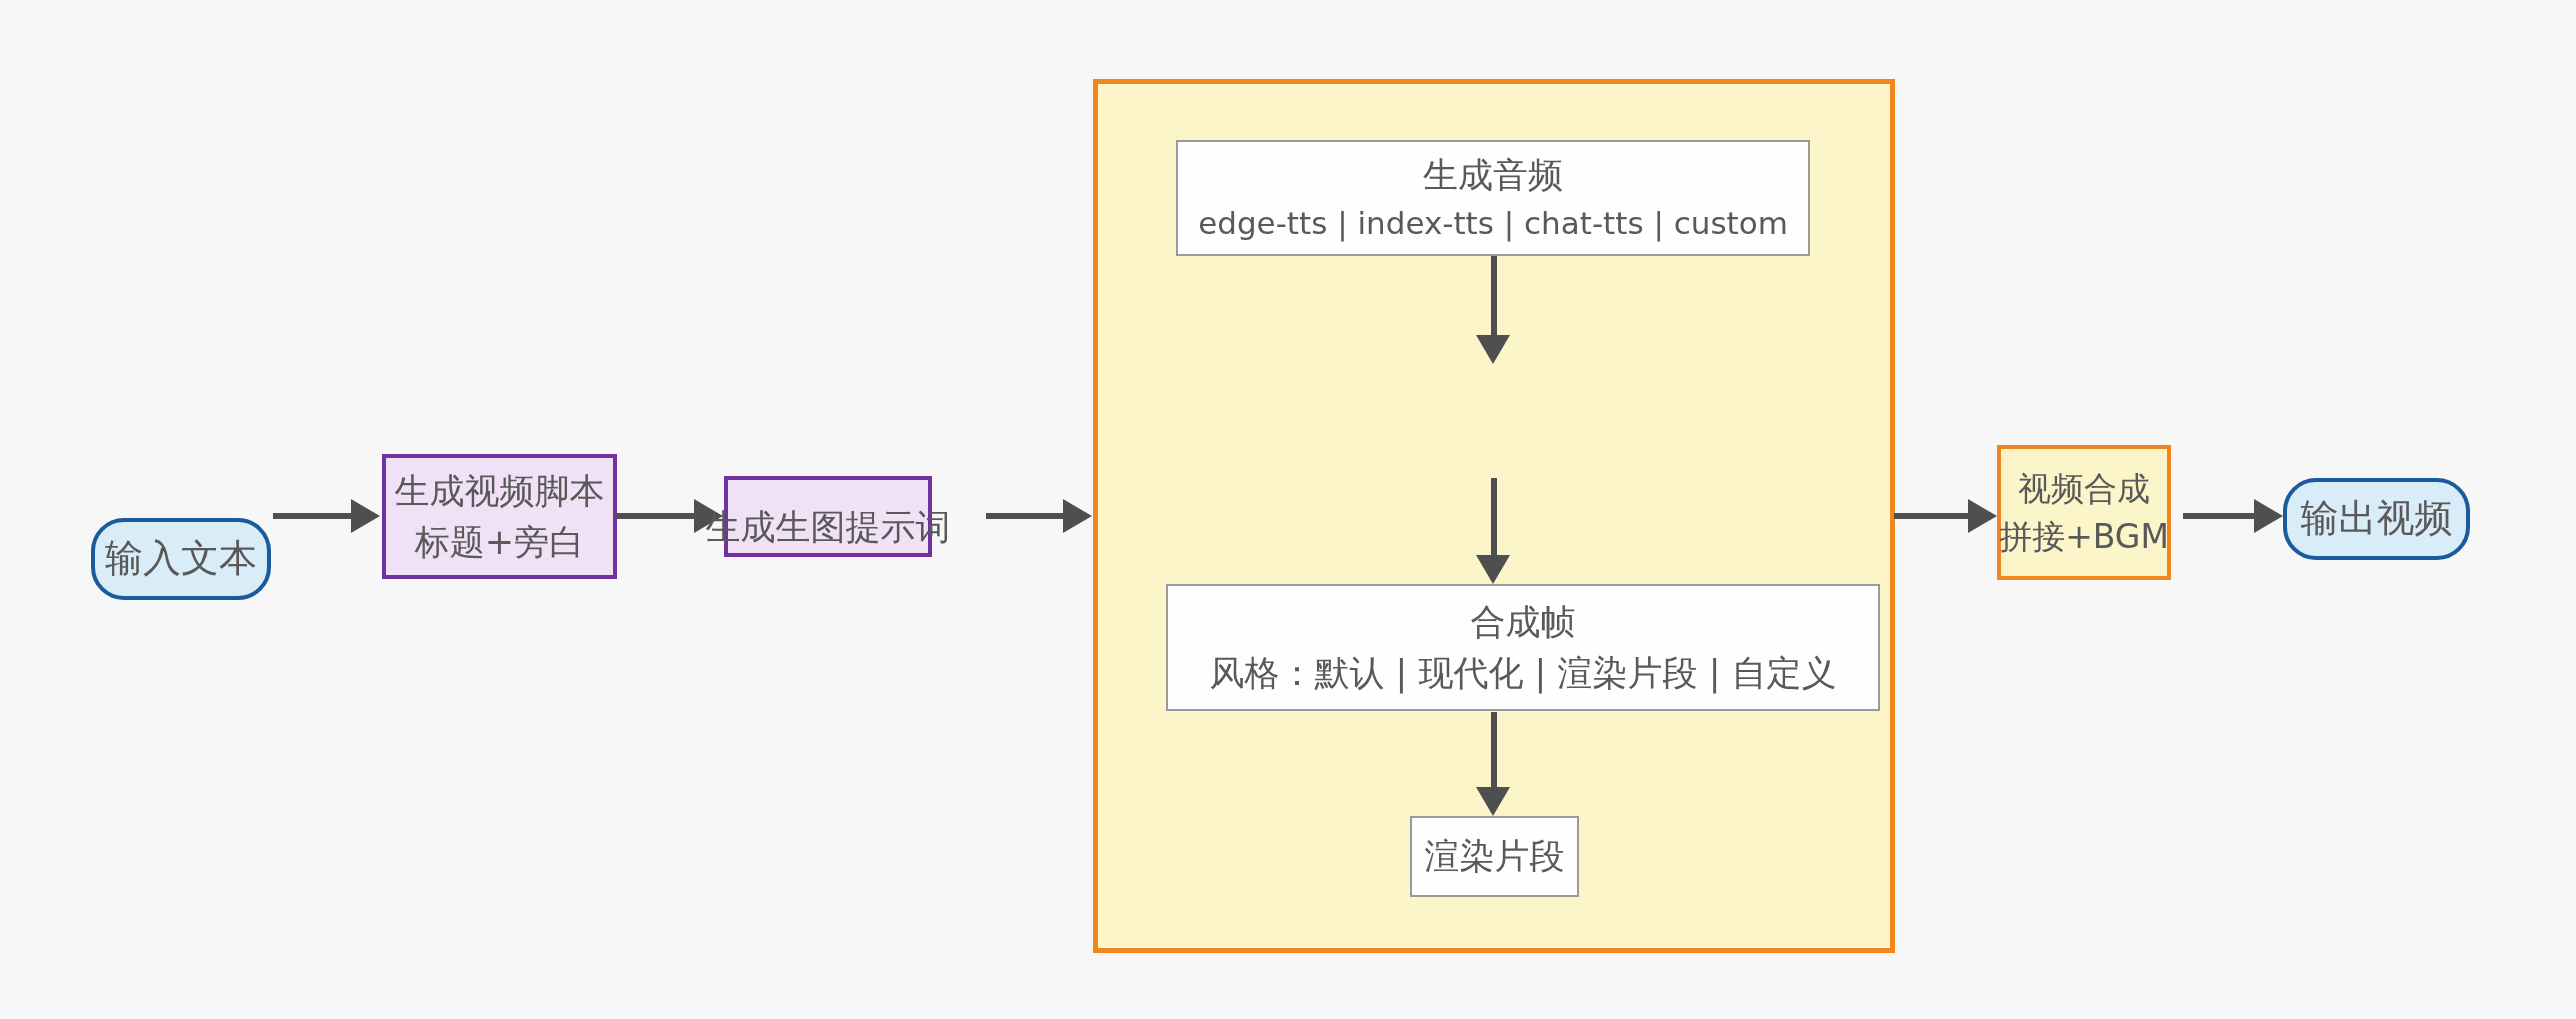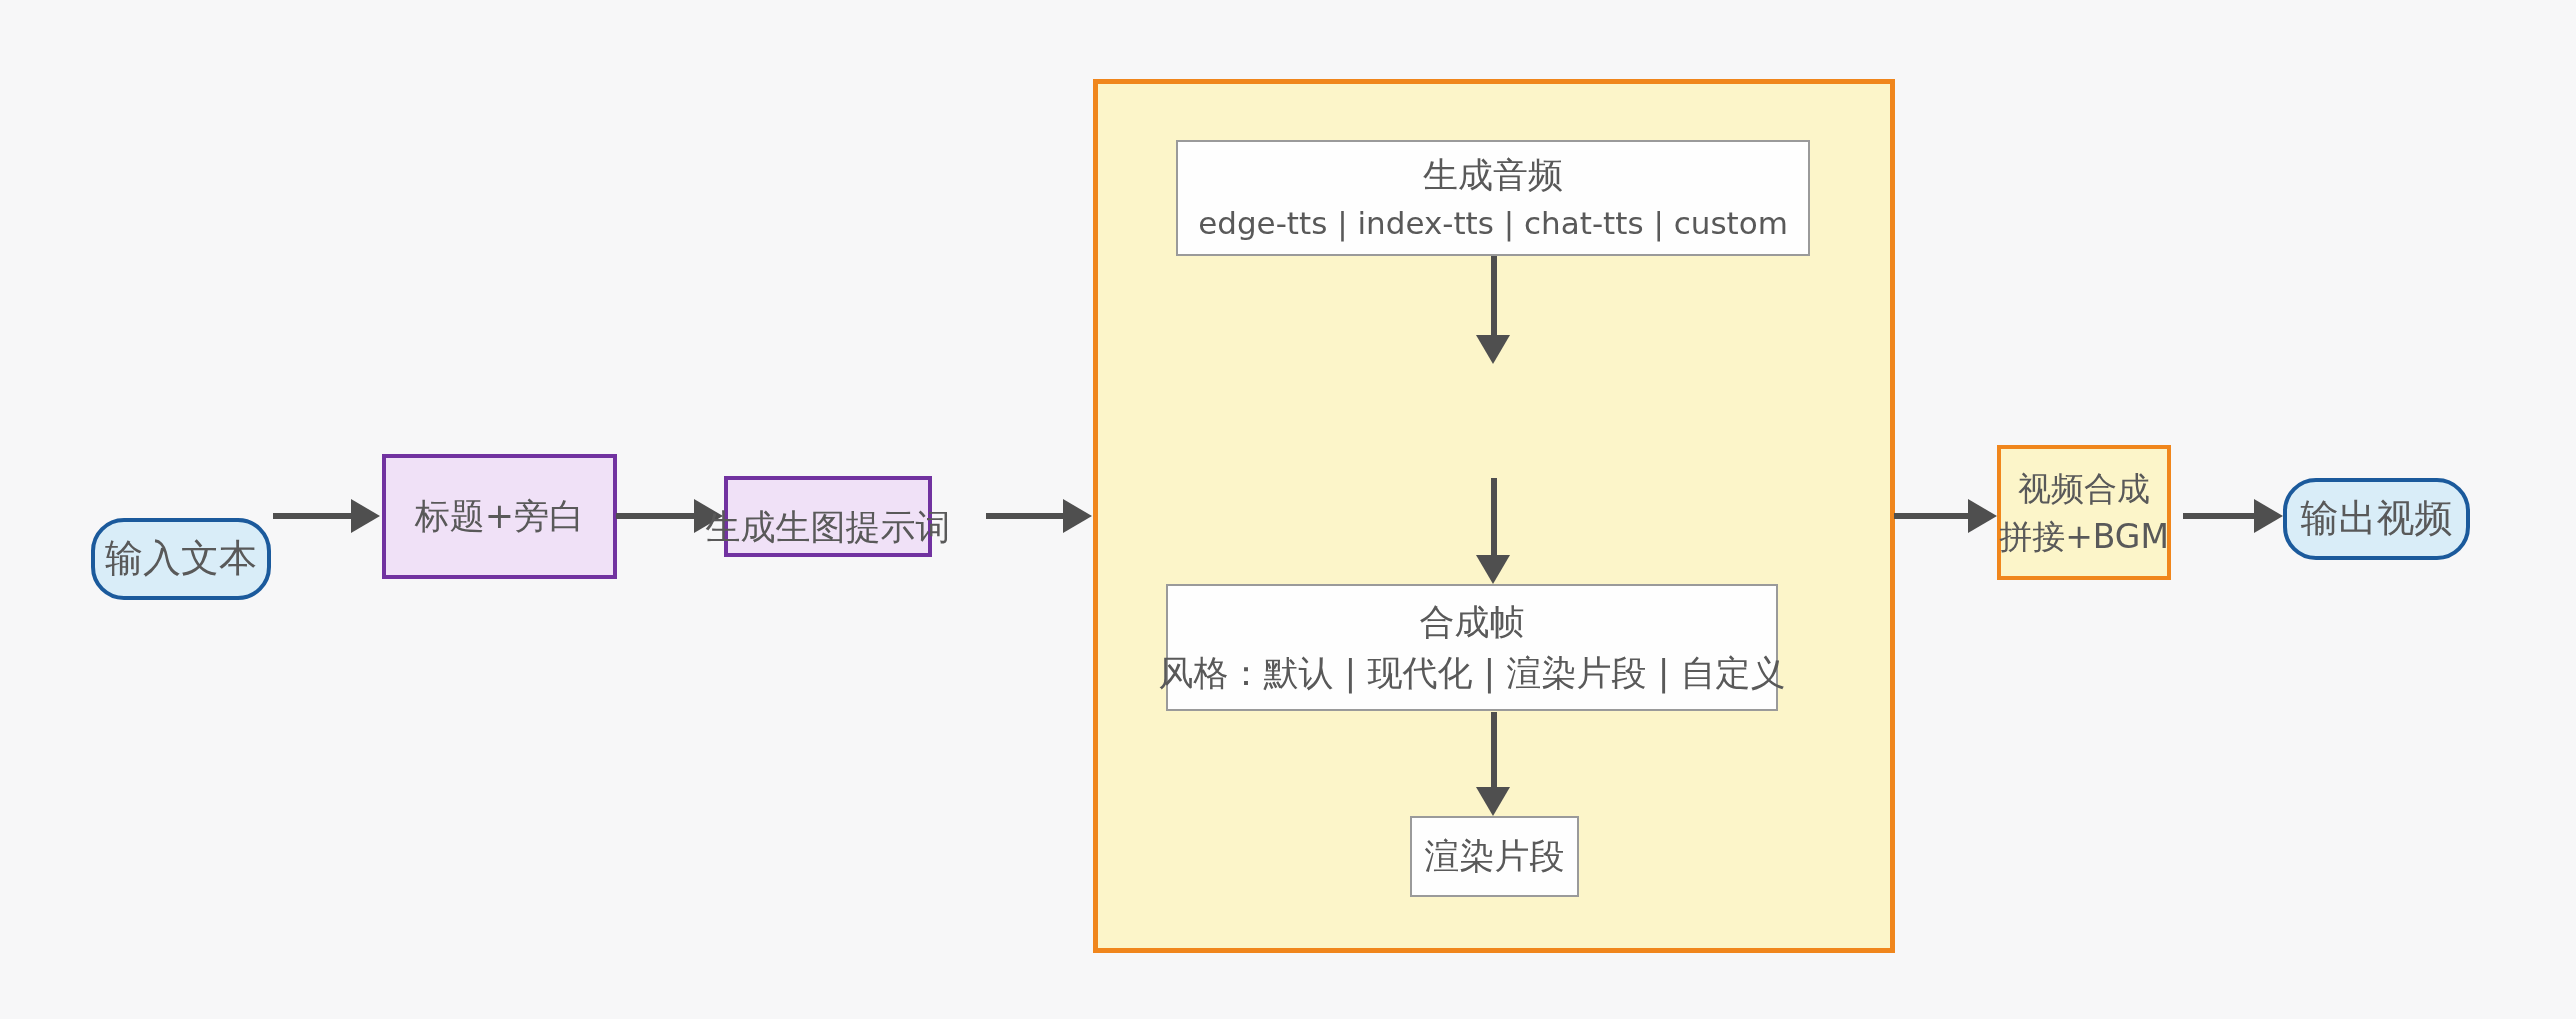--- a/index.html
+++ b/index.html
@@ -84,20 +84,21 @@
 <div class="canvas">
 
   <div class="node terminal" style="left:91px; top:478px; width:180px; height:82px;margin-top:40px;">
     <span class="ln">输入文本</span>
   </div>
 
   <div class="shaft-h" style="left:273px; top:513px; width:80px;"></div>
   <div class="head-right" style="left:351px; top:499px;"></div>
 
   <div class="node process" style="left:382px; top:454px; width:235px; height:125px;">
+    <span class="ln">生成视频脚本</span>
     <span class="ln">标题+旁白</span>
   </div>
 
   <div class="shaft-h" style="left:616px; top:513px; width:79px;"></div>
   <div class="head-right" style="left:694px; top:499px;"></div>
 
   <div class="node process" style="left:724px; top:476px; width:208px; height:81px;justify-content:flex-end;">
     <span class="ln">生成生图提示词</span>
   </div>
 
@@ -111,21 +112,21 @@
     <span class="ln latin">edge-tts | index-tts | chat-tts | custom</span>
   </div>
 
   <div class="shaft-v" style="left:1491px; top:256px; height:79px;"></div>
   <div class="head-down" style="left:1476px; top:335px;"></div>
 
 
   <div class="shaft-v" style="left:1491px; top:478px; height:77px;"></div>
   <div class="head-down" style="left:1476px; top:555px;"></div>
 
-  <div class="node substep" style="left:1166px; top:584px; width:612px; height:127px;align-items:center;">
+  <div class="node substep" style="left:1166px; top:584px; width:714px; height:127px;align-items:center;">
     <span class="ln">合成帧</span>
     <span class="ln">风格：默认 | 现代化 | 渲染片段 | 自定义</span>
   </div>
 
   <div class="shaft-v" style="left:1491px; top:712px; height:75px;"></div>
   <div class="head-down" style="left:1476px; top:787px;"></div>
 
   <div class="node substep" style="left:1410px; top:816px; width:169px; height:81px;">
     <span class="ln">渲染片段</span>
   </div>

